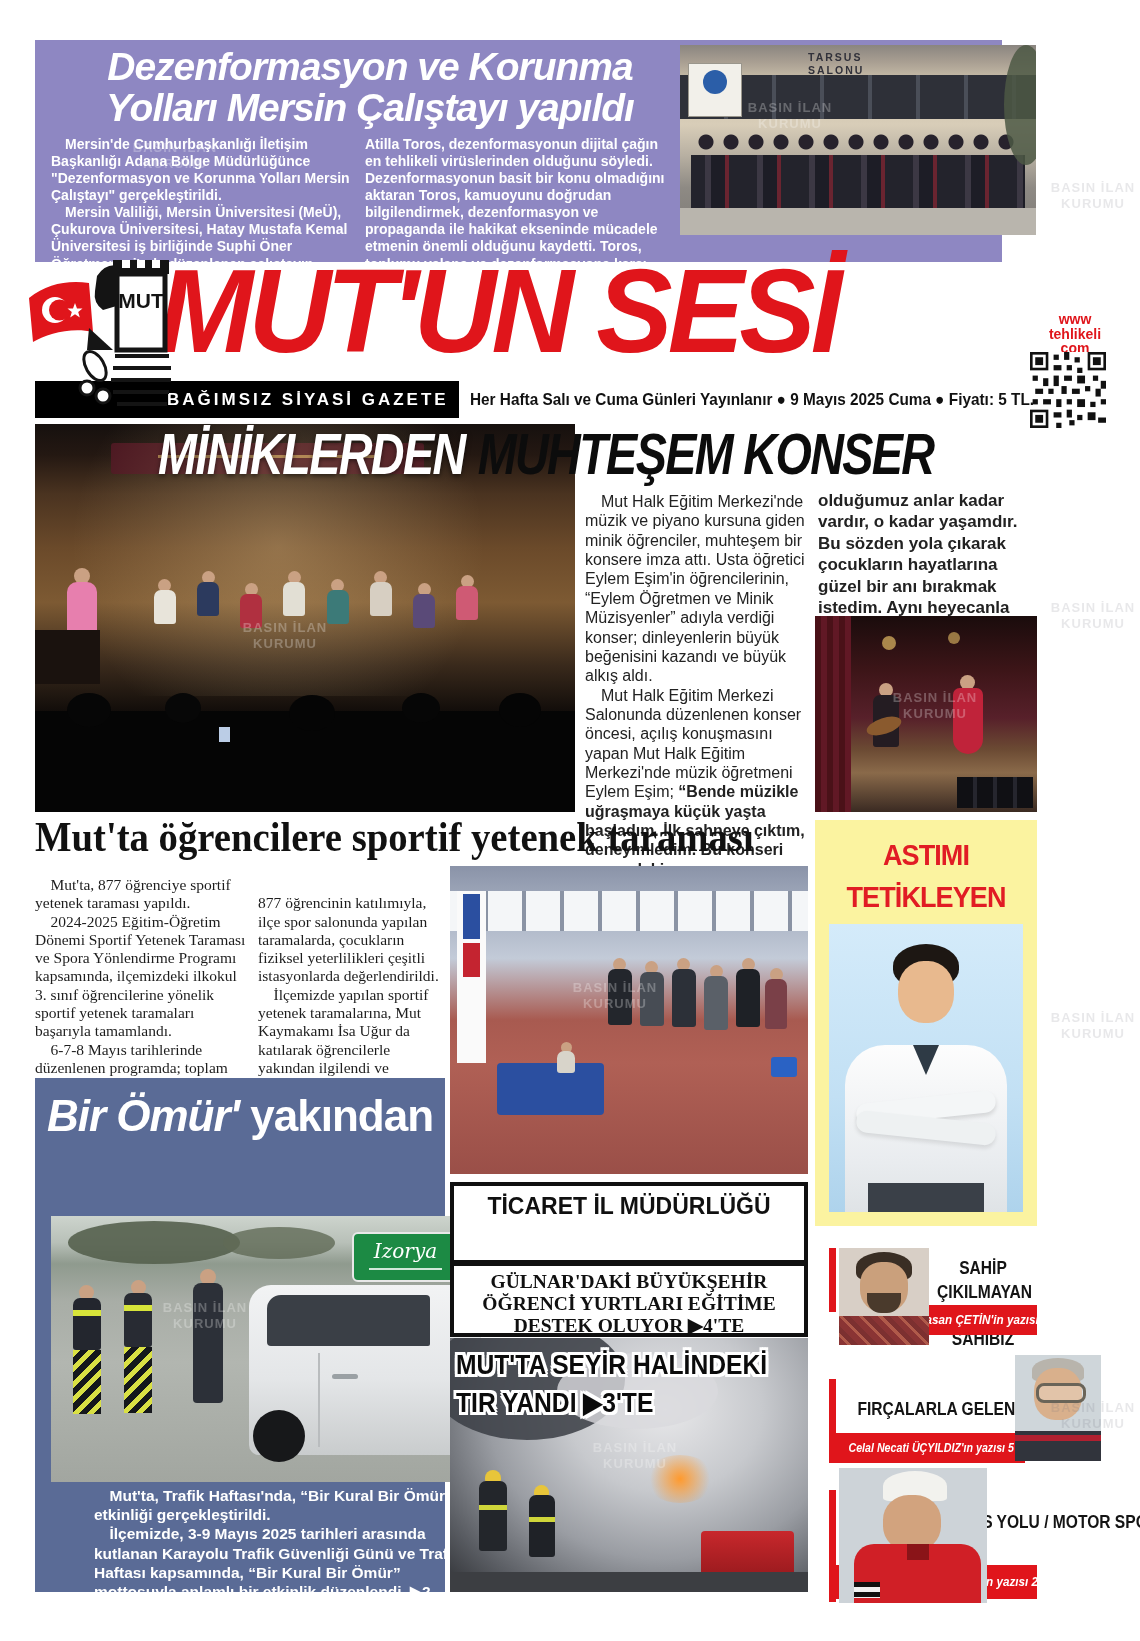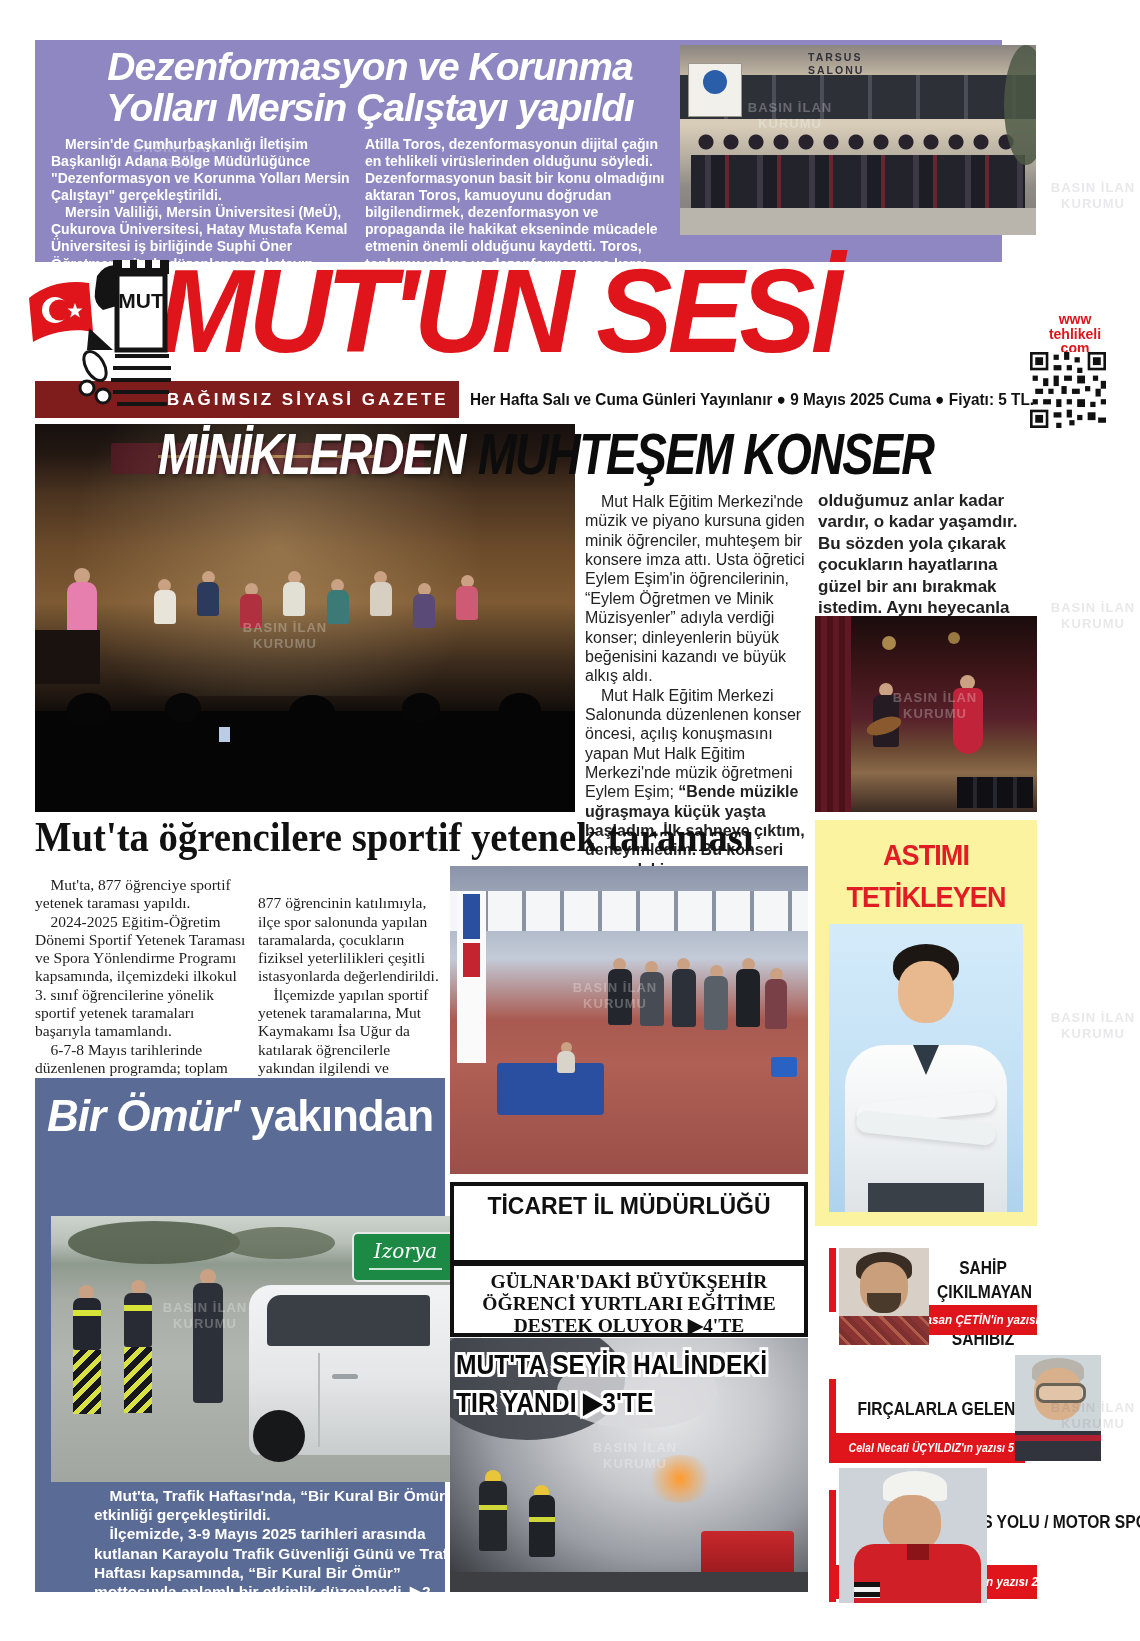--- a/index.html
+++ b/index.html
@@ -15,21 +15,21 @@
                font-style:italic;font-weight:bold;font-size:39px;line-height:1.06;letter-spacing:-1px;}
   .purple-col{position:absolute;top:96px;width:303px;color:#fff;font-weight:bold;
               font-size:14px;line-height:1.22;white-space:pre-line;}
 
   
   .mast-title{position:absolute;left:158px;top:252px;color:#e0151b;font-weight:bold;font-style:italic;
               font-size:118px;line-height:1;letter-spacing:-5px;white-space:nowrap;transform:scaleX(.97);
               transform-origin:left top;}
   .mast-web{position:absolute;left:1033px;top:312px;width:84px;color:#e0151b;font-weight:bold;
             font-size:14px;line-height:1.05;text-align:center;white-space:pre-line;}
-  .slogan-bar{position:absolute;left:35px;top:381px;width:424px;height:37px;background:#7f1d1d;}
+  .slogan-bar{position:absolute;left:35px;top:381px;width:424px;height:37px;background:#000000;}
   .slogan-bar span{display:block;padding-left:132px;color:#fff;font-weight:bold;font-size:17px;
                    letter-spacing:3px;line-height:37px;white-space:nowrap;}
   .issue-info{position:absolute;left:470px;top:390px;font-weight:bold;font-size:16.5px;color:#111;
               white-space:nowrap;transform:scaleX(.93);transform-origin:left top;}
 
   
   .main-headline{position:absolute;left:158px;top:426px;font-weight:bold;font-style:italic;
                  font-size:57px;line-height:1;letter-spacing:-2px;white-space:nowrap;
                  transform:scaleX(.82);transform-origin:left top;z-index:3;}
   .main-headline .h-white{color:#fff;text-shadow:0 2px 6px rgba(0,0,0,.55);margin-right:16px;}

